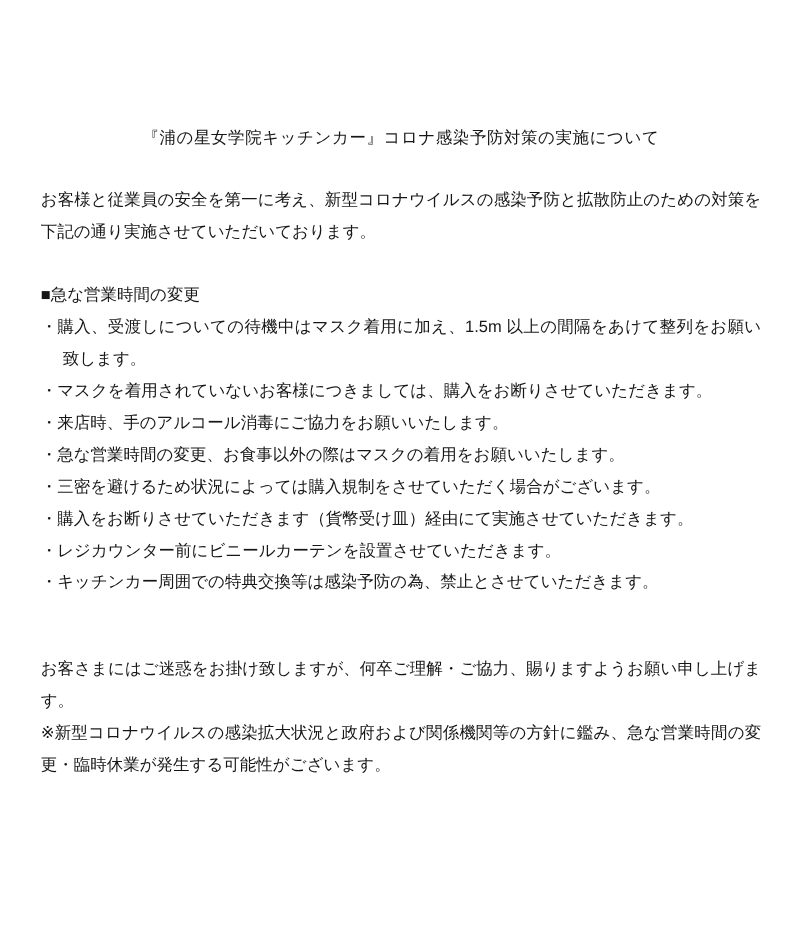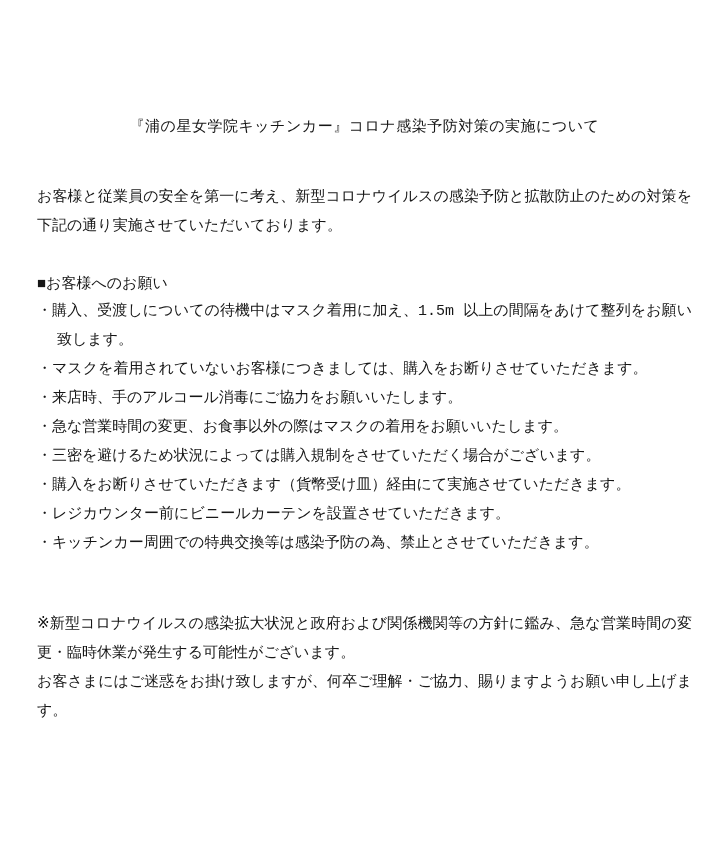--- a/index.html
+++ b/index.html
@@ -19,58 +19,57 @@
     padding: 111px 28px 30px 37px;
   }
   .doc-title {
     font-size: 15px;
     font-weight: normal;
     text-align: center;
     letter-spacing: 0.5px;
     white-space: nowrap;
   }
   .intro {
-    margin-top: 41px;
+    margin-top: 27px;
     text-align: justify;
   }
   .section-heading {
     margin-top: 29px;
     font-size: 15px;
     font-weight: normal;
   }
   .bullet-list { margin: 0; }
   .bullet-item {
     padding-left: 20px;
     text-indent: -20px;
     text-align: justify;
-    font-family: Liberation Mono, monospace;
   }
   .notes { margin-top: 50px; }
   .note-paragraph { text-align: justify; }
 </style>
 </head>
 <body>
 
 <div class="page">
 
   <h1 class="doc-title">『浦の星女学院キッチンカー』コロナ感染予防対策の実施について</h1>
 
   <p class="intro">お客様と従業員の安全を第一に考え、新型コロナウイルスの感染予防と拡散防止のための対策を下記の通り実施させていただいております。</p>
 
-  <h2 class="section-heading">■お客様へのお願い</h2>
+  <h2 class="section-heading">■急な営業時間の変更</h2>
 
   <div class="bullet-list">
     <p class="bullet-item">・購入、受渡しについての待機中はマスク着用に加え、1.5m 以上の間隔をあけて整列をお願い致します。</p>
     <p class="bullet-item">・マスクを着用されていないお客様につきましては、購入をお断りさせていただきます。</p>
     <p class="bullet-item">・来店時、手のアルコール消毒にご協力をお願いいたします。</p>
     <p class="bullet-item">・急な営業時間の変更、お食事以外の際はマスクの着用をお願いいたします。</p>
     <p class="bullet-item">・三密を避けるため状況によっては購入規制をさせていただく場合がございます。</p>
     <p class="bullet-item">・購入をお断りさせていただきます（貨幣受け皿）経由にて実施させていただきます。</p>
     <p class="bullet-item">・レジカウンター前にビニールカーテンを設置させていただきます。</p>
     <p class="bullet-item">・キッチンカー周囲での特典交換等は感染予防の為、禁止とさせていただきます。</p>
   </div>
 
   <div class="notes">
+    <p class="note-paragraph">お客さまにはご迷惑をお掛け致しますが、何卒ご理解・ご協力、賜りますようお願い申し上げます。</p>
     <p class="note-paragraph">※新型コロナウイルスの感染拡大状況と政府および関係機関等の方針に鑑み、急な営業時間の変更・臨時休業が発生する可能性がございます。</p>
-    <p class="note-paragraph">お客さまにはご迷惑をお掛け致しますが、何卒ご理解・ご協力、賜りますようお願い申し上げます。</p>
   </div>
 
 </div>
 
 </body></html>

